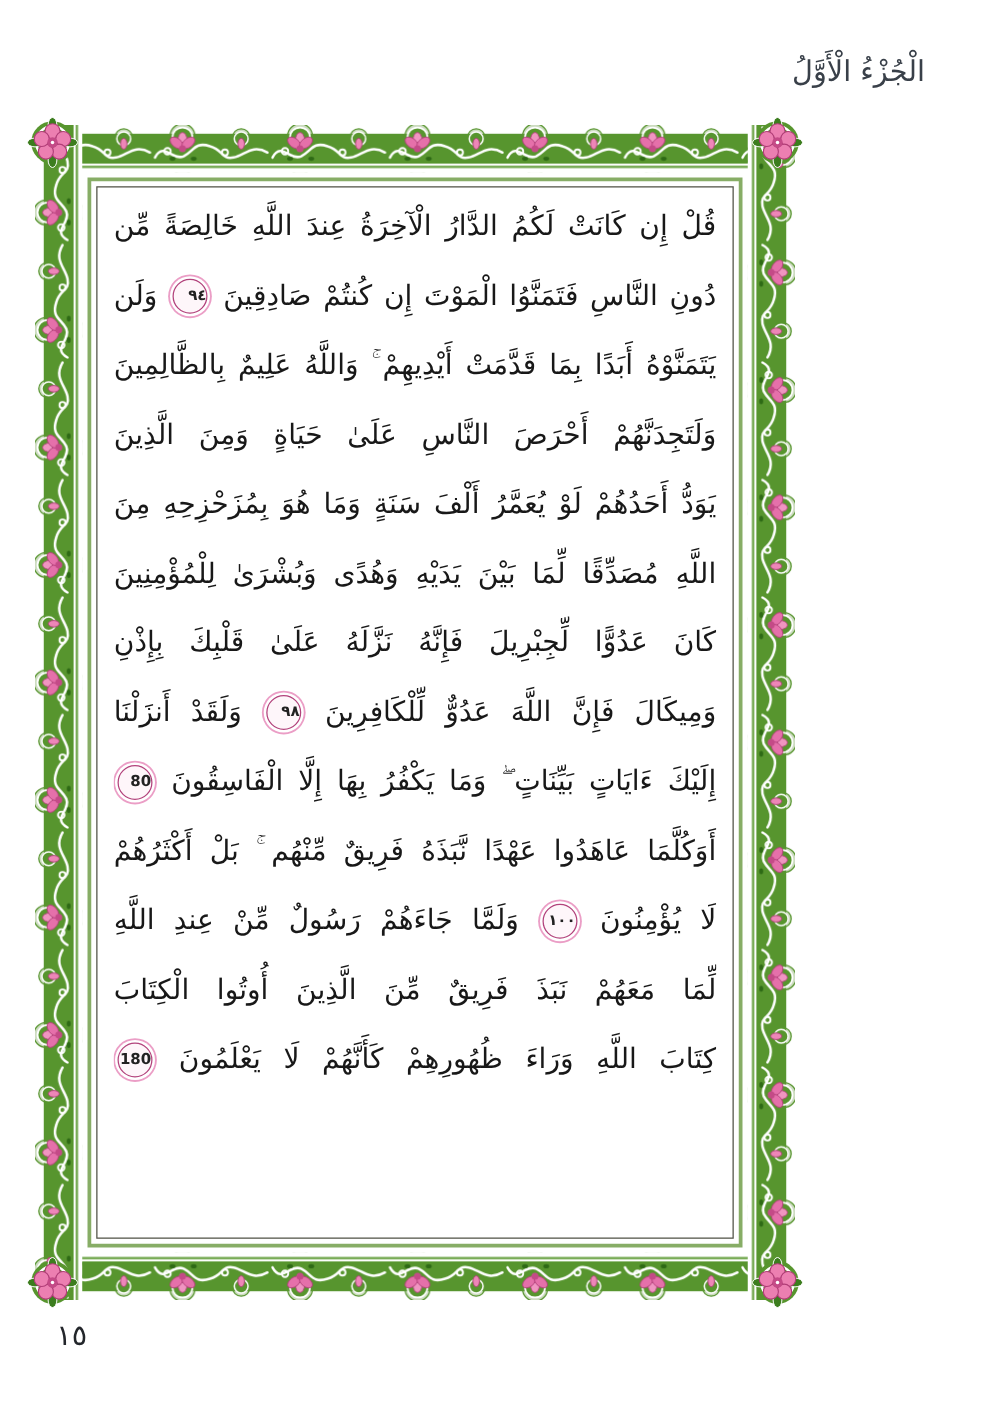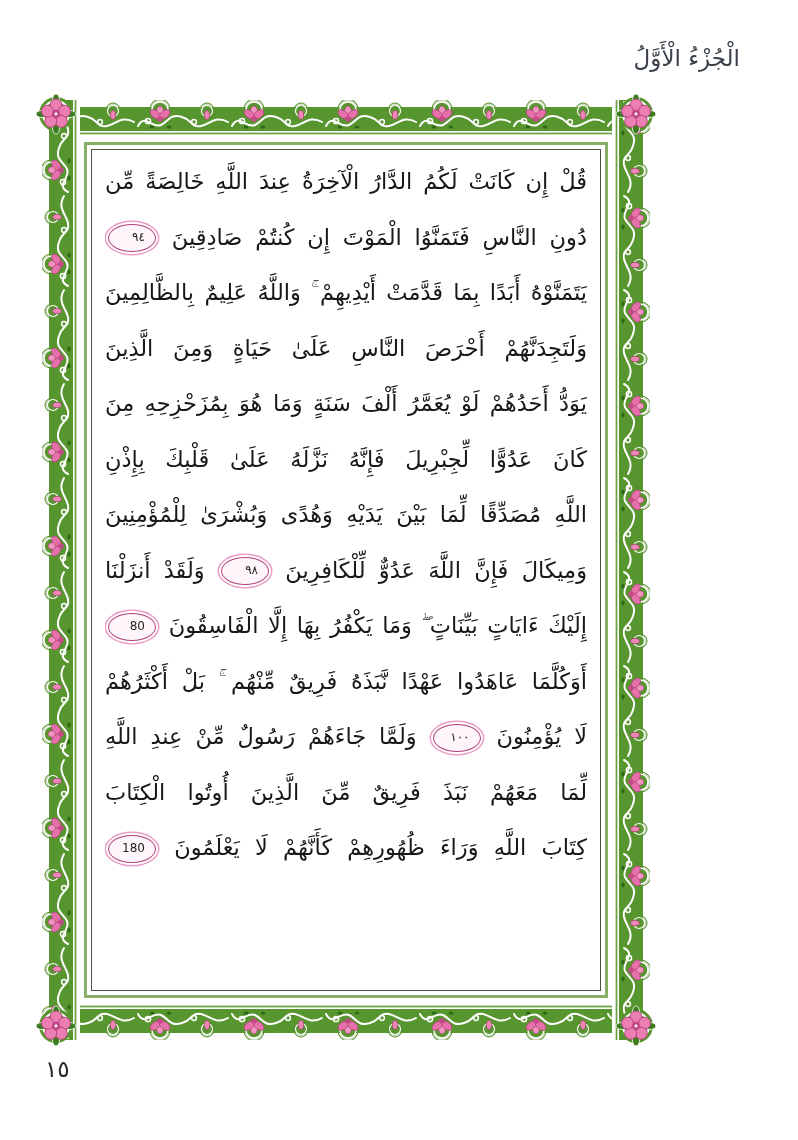--- a/index.html
+++ b/index.html
@@ -3,21 +3,21 @@
 <meta charset="utf-8">
 <style>
   html,body{margin:0;padding:0;background:#ffffff;}
   .page{position:relative;width:798px;height:1140px;background:#ffffff;overflow:hidden;
         font-family:"DejaVu Sans",sans-serif;}
   
   .header{position:absolute;top:42px;left:40px;right:58px;display:flex;
           justify-content:space-between;direction:rtl;color:#394049;}
   .header .hlabel{font-size:23px;line-height:1.4;}
   
-  .frame{position:absolute;left:42px;top:100px;width:608px;height:940px;}
+  .frame{position:absolute;left:28px;top:100px;width:608px;height:940px;}
   .orn{position:absolute;display:block;}
   .orn-top{left:0;top:0;width:608px;height:38px;}
   .orn-bottom{left:0;bottom:0;width:608px;height:38px;}
   .orn-left{left:0;top:0;width:38px;height:940px;}
   .orn-right{right:0;top:0;width:38px;height:940px;}
   .corner{position:absolute;width:50px;height:50px;}
   .corner.tl{left:-11px;top:-11px;}
   .corner.tr{right:-11px;top:-11px;}
   .corner.bl{left:-11px;bottom:-11px;}
   .corner.br{right:-11px;bottom:-11px;}
@@ -27,21 +27,21 @@
          box-shadow:0 0 0 4px #ffffff,0 0 0 7px #87ad66,0 0 0 11px #ffffff;}
   .text{position:absolute;inset:0;padding:4px 13px;direction:rtl;}
   .line{height:55.5px;line-height:55.5px;font-size:22.5px;color:#181818;
         text-align:justify;text-align-last:justify;overflow:hidden;
         word-spacing:1px;}
   
   .marker{display:inline-block;min-width:26px;height:26px;line-height:25px;
           border-radius:50%;background:#fef6fa;border:1px solid #b2437c;
           box-shadow:0 0 0 2px #ffffff,0 0 0 3.5px #eb9ec6;
           font-size:12px;text-align:center;vertical-align:middle;color:#222;
-          padding:0 10px;margin:0 3px;}
+          padding:0 0;margin:0 3px;font-weight:bold;}
   .marker:empty{display:none;}
   
   .pagenum{position:absolute;top:1056px;left:45px;width:608px;text-align:left;
            font-size:23px;color:#23262b;}
 </style>
 </head>
 <body>
 
 <div class="page">
 
@@ -226,22 +226,22 @@
       <circle cx="25" cy="25" r="1.4" fill="#ffffff"></circle>
     </svg>
 
     <div class="inner">
       <div class="text">
         <div class="line"><span>قُلْ إِن كَانَتْ لَكُمُ الدَّارُ الْآخِرَةُ عِندَ اللَّهِ خَالِصَةً مِّن</span>  <span></span></div>
         <div class="line"><span>دُونِ النَّاسِ فَتَمَنَّوُا الْمَوْتَ إِن كُنتُمْ صَادِقِينَ</span> <span class="marker">٩٤</span> <span>وَلَن</span></div>
         <div class="line"><span>يَتَمَنَّوْهُ أَبَدًا بِمَا قَدَّمَتْ أَيْدِيهِمْ ۚ وَاللَّهُ عَلِيمٌ بِالظَّالِمِينَ</span>  <span></span></div>
         <div class="line"><span>وَلَتَجِدَنَّهُمْ أَحْرَصَ النَّاسِ عَلَىٰ حَيَاةٍ وَمِنَ الَّذِينَ أَشْرَكُوا</span>  <span></span></div>
         <div class="line"><span>يَوَدُّ أَحَدُهُمْ لَوْ يُعَمَّرُ أَلْفَ سَنَةٍ وَمَا هُوَ بِمُزَحْزِحِهِ مِنَ</span>  <span></span></div>
+        <div class="line"><span>اللَّهِ مُصَدِّقًا لِّمَا بَيْنَ يَدَيْهِ وَهُدًى وَبُشْرَىٰ لِلْمُؤْمِنِينَ</span>  <span></span></div>
         <div class="line"><span>كَانَ عَدُوًّا لِّجِبْرِيلَ فَإِنَّهُ نَزَّلَهُ عَلَىٰ قَلْبِكَ بِإِذْنِ</span>  <span></span></div>
-        <div class="line"><span>اللَّهِ مُصَدِّقًا لِّمَا بَيْنَ يَدَيْهِ وَهُدًى وَبُشْرَىٰ لِلْمُؤْمِنِينَ</span>  <span></span></div>
         <div class="line"><span>وَمِيكَالَ فَإِنَّ اللَّهَ عَدُوٌّ لِّلْكَافِرِينَ</span> <span class="marker">٩٨</span> <span>وَلَقَدْ أَنزَلْنَا</span></div>
         <div class="line"><span>إِلَيْكَ ءَايَاتٍ بَيِّنَاتٍ ۖ وَمَا يَكْفُرُ بِهَا إِلَّا الْفَاسِقُونَ</span> <span class="marker">80</span> <span></span></div>
         <div class="line"><span>أَوَكُلَّمَا عَاهَدُوا عَهْدًا نَّبَذَهُ فَرِيقٌ مِّنْهُم ۚ بَلْ أَكْثَرُهُمْ</span>  <span></span></div>
         <div class="line"><span>لَا يُؤْمِنُونَ</span> <span class="marker">١٠٠</span> <span>وَلَمَّا جَاءَهُمْ رَسُولٌ مِّنْ عِندِ اللَّهِ مُصَدِّقٌ</span></div>
         <div class="line"><span>لِّمَا مَعَهُمْ نَبَذَ فَرِيقٌ مِّنَ الَّذِينَ أُوتُوا الْكِتَابَ</span>  <span></span></div>
         <div class="line"><span>كِتَابَ اللَّهِ وَرَاءَ ظُهُورِهِمْ كَأَنَّهُمْ لَا يَعْلَمُونَ</span> <span class="marker">180</span> <span></span></div>
       </div>
     </div>
   </div>
 

